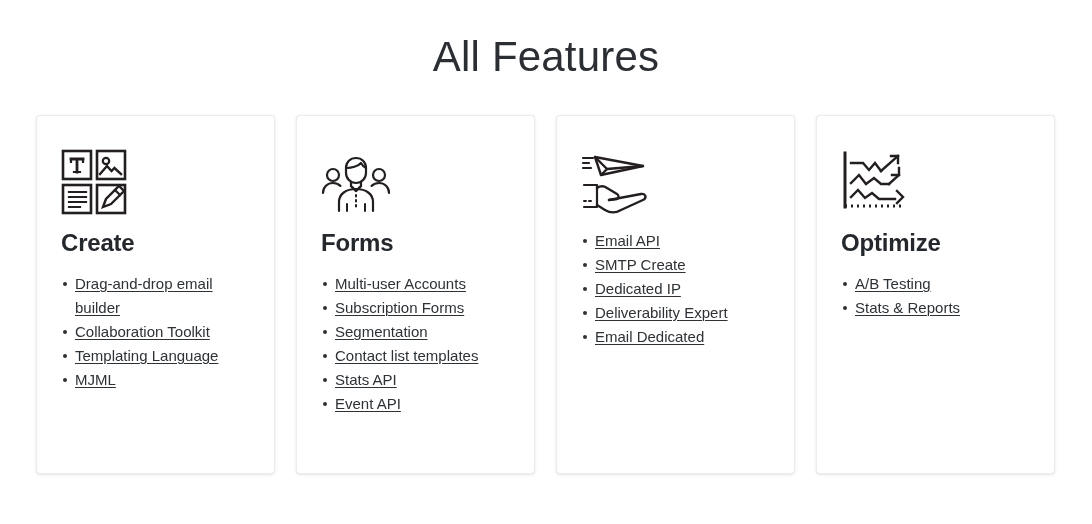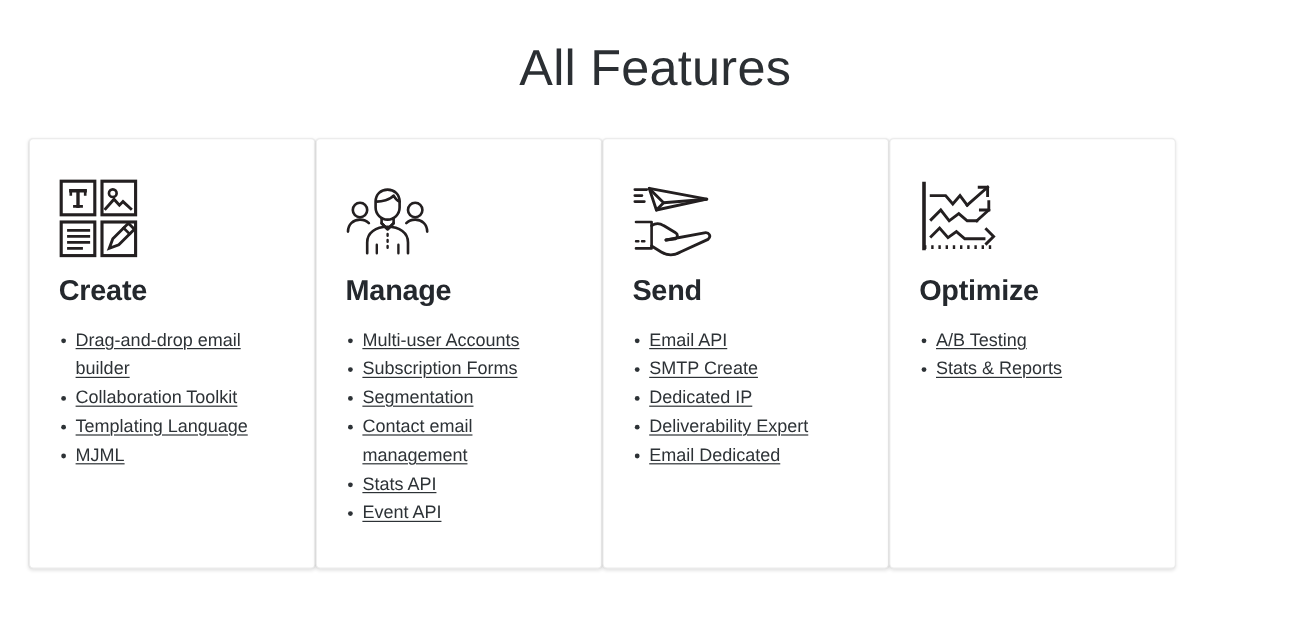--- a/index.html
+++ b/index.html
@@ -28,23 +28,24 @@
     font-size: 42px;
     font-weight: 300;
     letter-spacing: 0.2px;
     color: #2b2f33;
     line-height: 1.2;
     margin: 0;
   }
   .cards {
     position: absolute;
     top: 115px;
-    left: 24px;
+    left: 36px;
     width: 1021px;
     display: flex;
+    gap: 21px;
     align-items: flex-start;
   }
   .card {
     width: 239px;
     min-height: 359px;
     background: #ffffff;
     border: 1px solid #ececec;
     border-radius: 4px;
     box-shadow: 0 1px 3px rgba(0,0,0,0.10), 0 0 1px rgba(0,0,0,0.05);
     padding: 33px 24px 28px 24px;
@@ -147,26 +148,26 @@
 
           <path d="M30 33 v4 l5 5 5-5 v-4"></path>
           <path d="M18 62 v-9 c0-8 7-13 17-13 c10 0 17 5 17 13 v9"></path>
           <path d="M30 37 l5 5 5-5"></path>
 
           <path d="M35 46 v1.5 M35 51 v1.5 M35 56 v1.5" stroke-width="2"></path>
 
           <path d="M26 55 v7 M44 55 v7" stroke-width="2"></path>
         </svg>
       </div>
-      <h2 class="card-title">Manage</h2>
+      <h2 class="card-title">Forms</h2>
       <ul class="feature-list">
         <li><a class="feature-link">Multi-user Accounts</a></li>
         <li><a class="feature-link">Subscription Forms</a></li>
         <li><a class="feature-link">Segmentation</a></li>
-        <li><a class="feature-link">Contact email management</a></li>
+        <li><a class="feature-link">Contact list templates</a></li>
         <li><a class="feature-link">Stats API</a></li>
         <li><a class="feature-link">Event API</a></li>
       </ul>
     </div>
 
     <div class="card">
       <div class="card-icon">
         <svg width="74" height="66" viewBox="0 0 74 66" fill="none" stroke="#231f20" stroke-width="2.4" stroke-linecap="round" stroke-linejoin="round">
 
           <path d="M2 9 h10 M2 14 h6 M2 19 h8" stroke-width="2.2"></path>
@@ -175,21 +176,20 @@
           <path d="M14 8 L26 20 L20 26"></path>
 
           <path d="M26 20 L62 17"></path>
 
           <path d="M3 36 h13 v22 H3" stroke-width="2.2"></path>
           <path d="M3 52 h2 M8 52 h2" stroke-width="2"></path>
           <path d="M16 39 c3-2 7-2 10 0 l10 6 c2 1 2 4 0 5 l-8 1"></path>
           <path d="M28 51 l32-6 c4-0.7 6 3 3 5.5 L40 61 c-5 3-11 3-16 0 l-8-5"></path>
         </svg>
       </div>
-      <h2 class="card-title">Send</h2>
       <ul class="feature-list">
         <li><a class="feature-link">Email API</a></li>
         <li><a class="feature-link">SMTP Create</a></li>
         <li><a class="feature-link">Dedicated IP</a></li>
         <li><a class="feature-link">Deliverability Expert</a></li>
         <li><a class="feature-link">Email Dedicated</a></li>
       </ul>
     </div>
 
     <div class="card">

